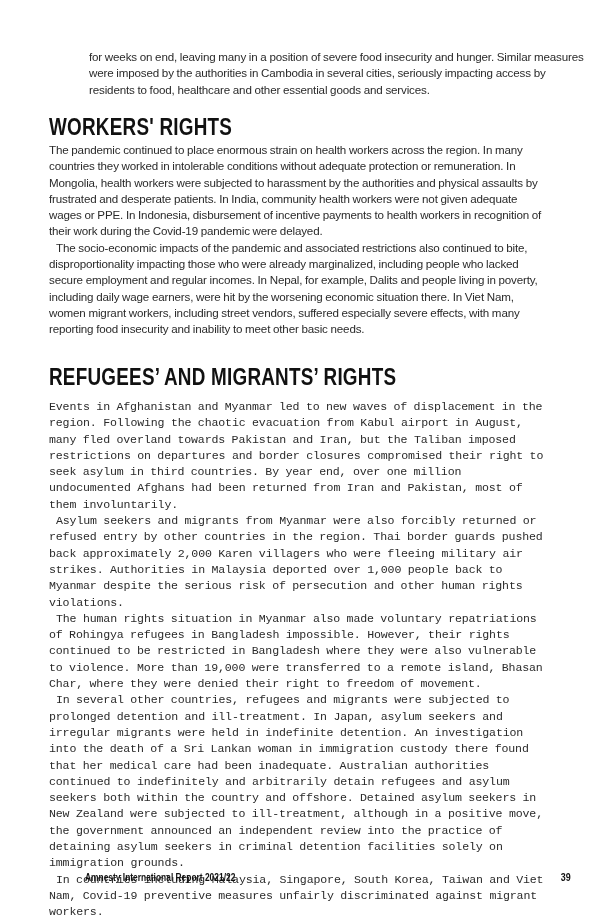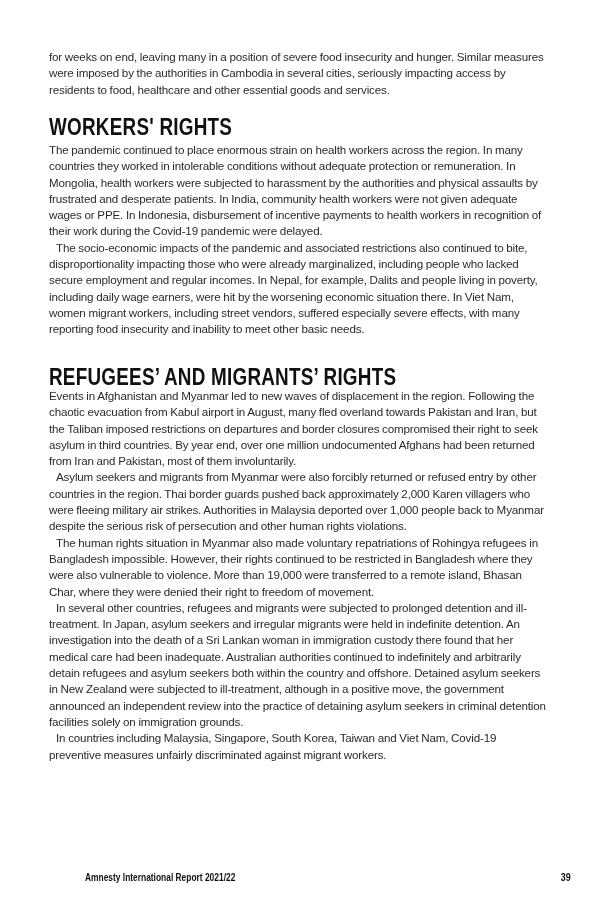--- a/index.html
+++ b/index.html
@@ -8,31 +8,31 @@
     font-family: "Liberation Sans", sans-serif; }
   .p { font-size: 11.6px; line-height: 16.3px; margin: 0; letter-spacing: -0.15px; word-spacing: -0.3px; }
   .indent { text-indent: 7px; }
   .h { font-family: "Liberation Sans", sans-serif; font-weight: bold; color: #111;
     font-size: 23px; line-height: 26px; margin: 0; letter-spacing: 0.3px;
     transform: scaleX(0.82); transform-origin: left center; white-space: nowrap; }
   #intro { position: absolute; top: 49px; }
   #workers-heading { position: absolute; top: 114px; }
   #workers-body { position: absolute; top: 142px; }
   #refugees-heading { position: absolute; top: 364px; }
-  #refugees-body { position: absolute; top: 388px; }
+  #refugees-body { position: absolute; top: 399px; font-family: Liberation Mono, monospace; }
   .footer { position: absolute; top: 871px; left: 49px; width: 486px; font-family: "Liberation Sans", sans-serif;
     font-weight: bold; font-size: 10.5px; color: #111; margin-left: 36px; }
   .footer .title { transform: scaleX(0.8); transform-origin: left center; display: inline-block; white-space: nowrap; }
   .footer .num { position: absolute; right: 0; top: 0; transform: scaleX(0.85); transform-origin: right center; }
 </style>
 </head>
 <body>
 
 <div class="page">
-  <div id="intro" style="width:500px;">
+  <div id="intro" style="width:500px;margin-left:40px;">
     <p class="p">for weeks on end, leaving many in a position of severe food insecurity and hunger. Similar measures were imposed by the authorities in Cambodia in several cities, seriously impacting access by residents to food, healthcare and other essential goods and services.</p>
   </div>
 
   <h2 id="workers-heading" class="h">WORKERS' RIGHTS</h2>
   <div id="workers-body" style="width:497px;">
     <p class="p">The pandemic continued to place enormous strain on health workers across the region. In many countries they worked in intolerable conditions without adequate protection or remuneration. In Mongolia, health workers were subjected to harassment by the authorities and physical assaults by frustrated and desperate patients. In India, community health workers were not given adequate wages or PPE. In Indonesia, disbursement of incentive payments to health workers in recognition of their work during the Covid-19 pandemic were delayed.</p>
     <p class="p indent">The socio-economic impacts of the pandemic and associated restrictions also continued to bite, disproportionality impacting those who were already marginalized, including people who lacked secure employment and regular incomes. In Nepal, for example, Dalits and people living in poverty, including daily wage earners, were hit by the worsening economic situation there. In Viet Nam, women migrant workers, including street vendors, suffered especially severe effects, with many reporting food insecurity and inability to meet other basic needs.</p>
   </div>
 
   <h2 id="refugees-heading" class="h">REFUGEES’ AND MIGRANTS’ RIGHTS</h2>

